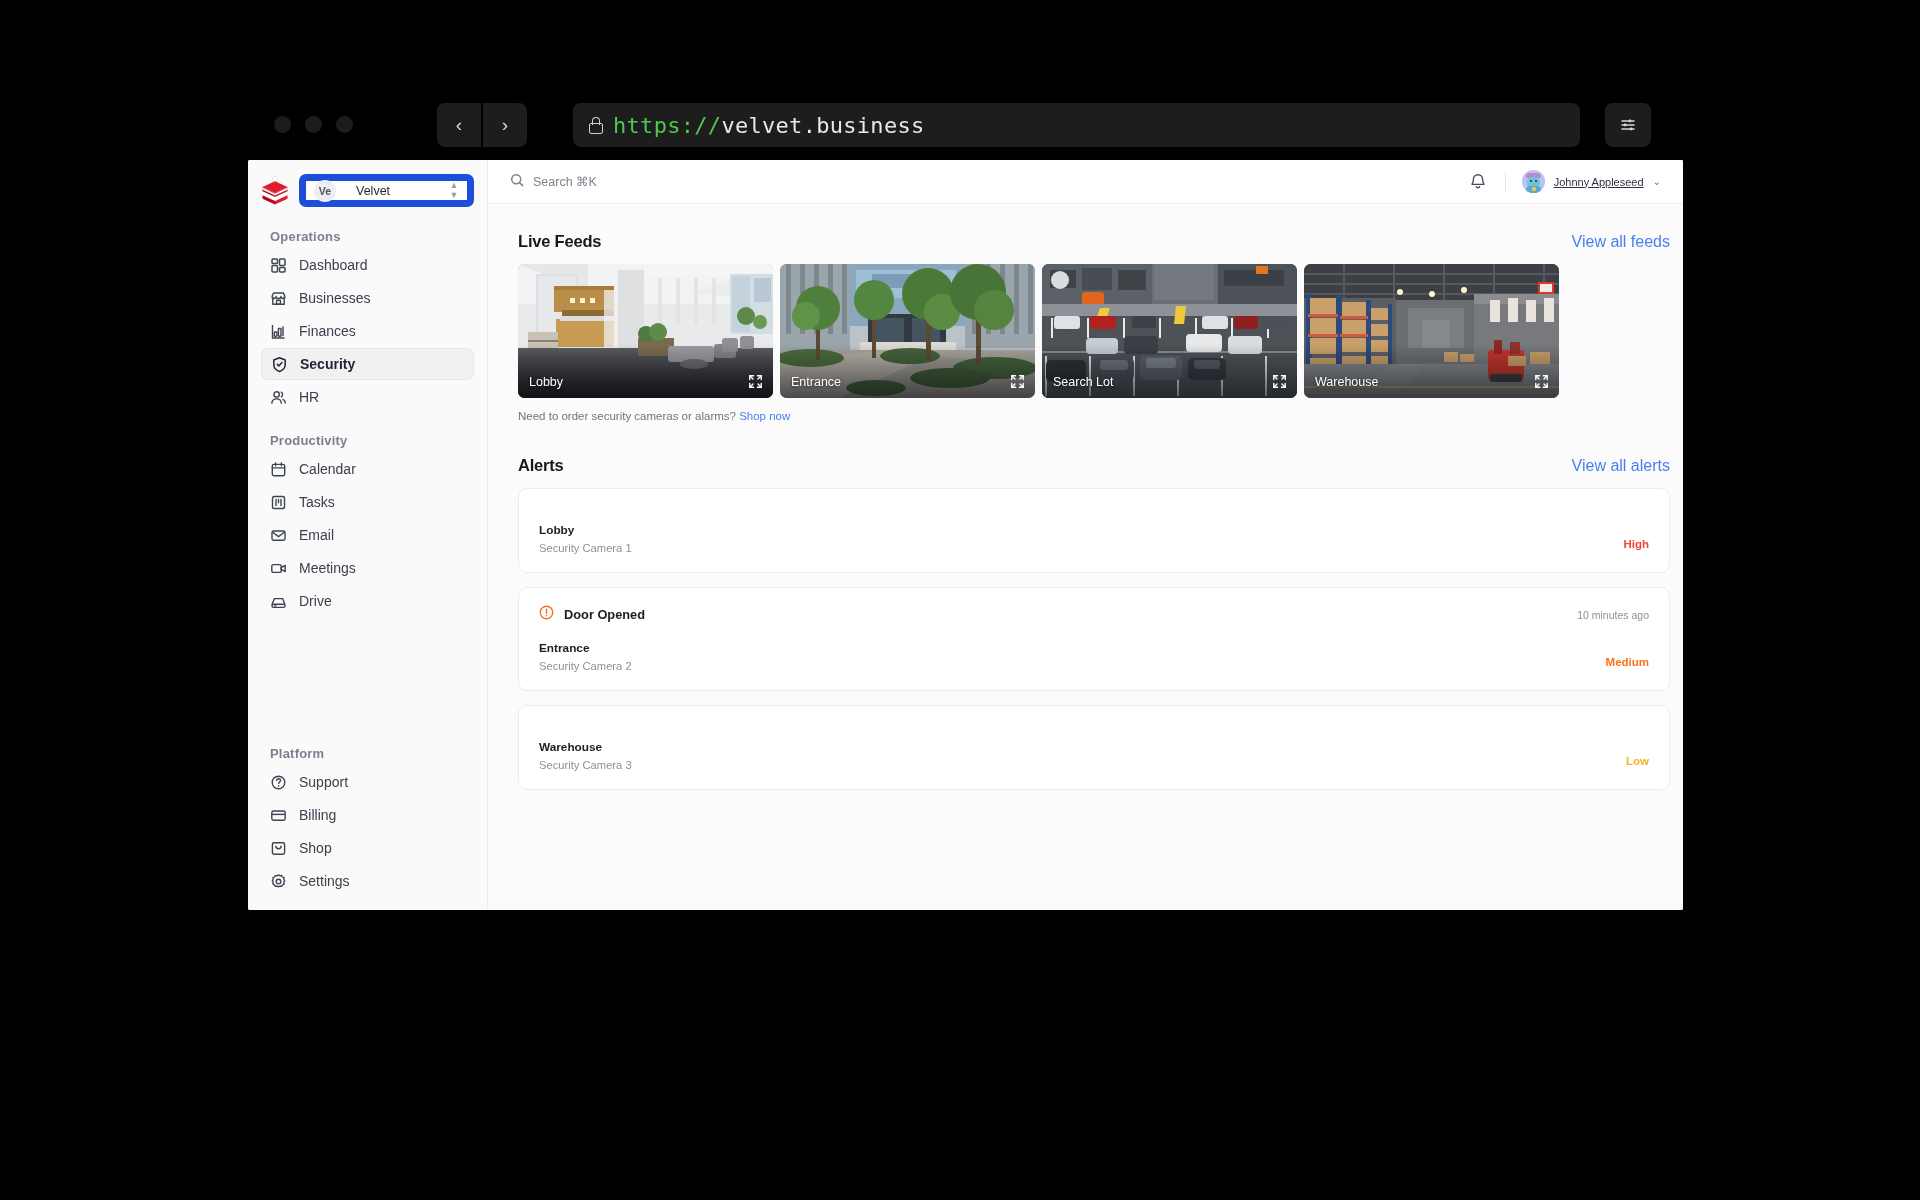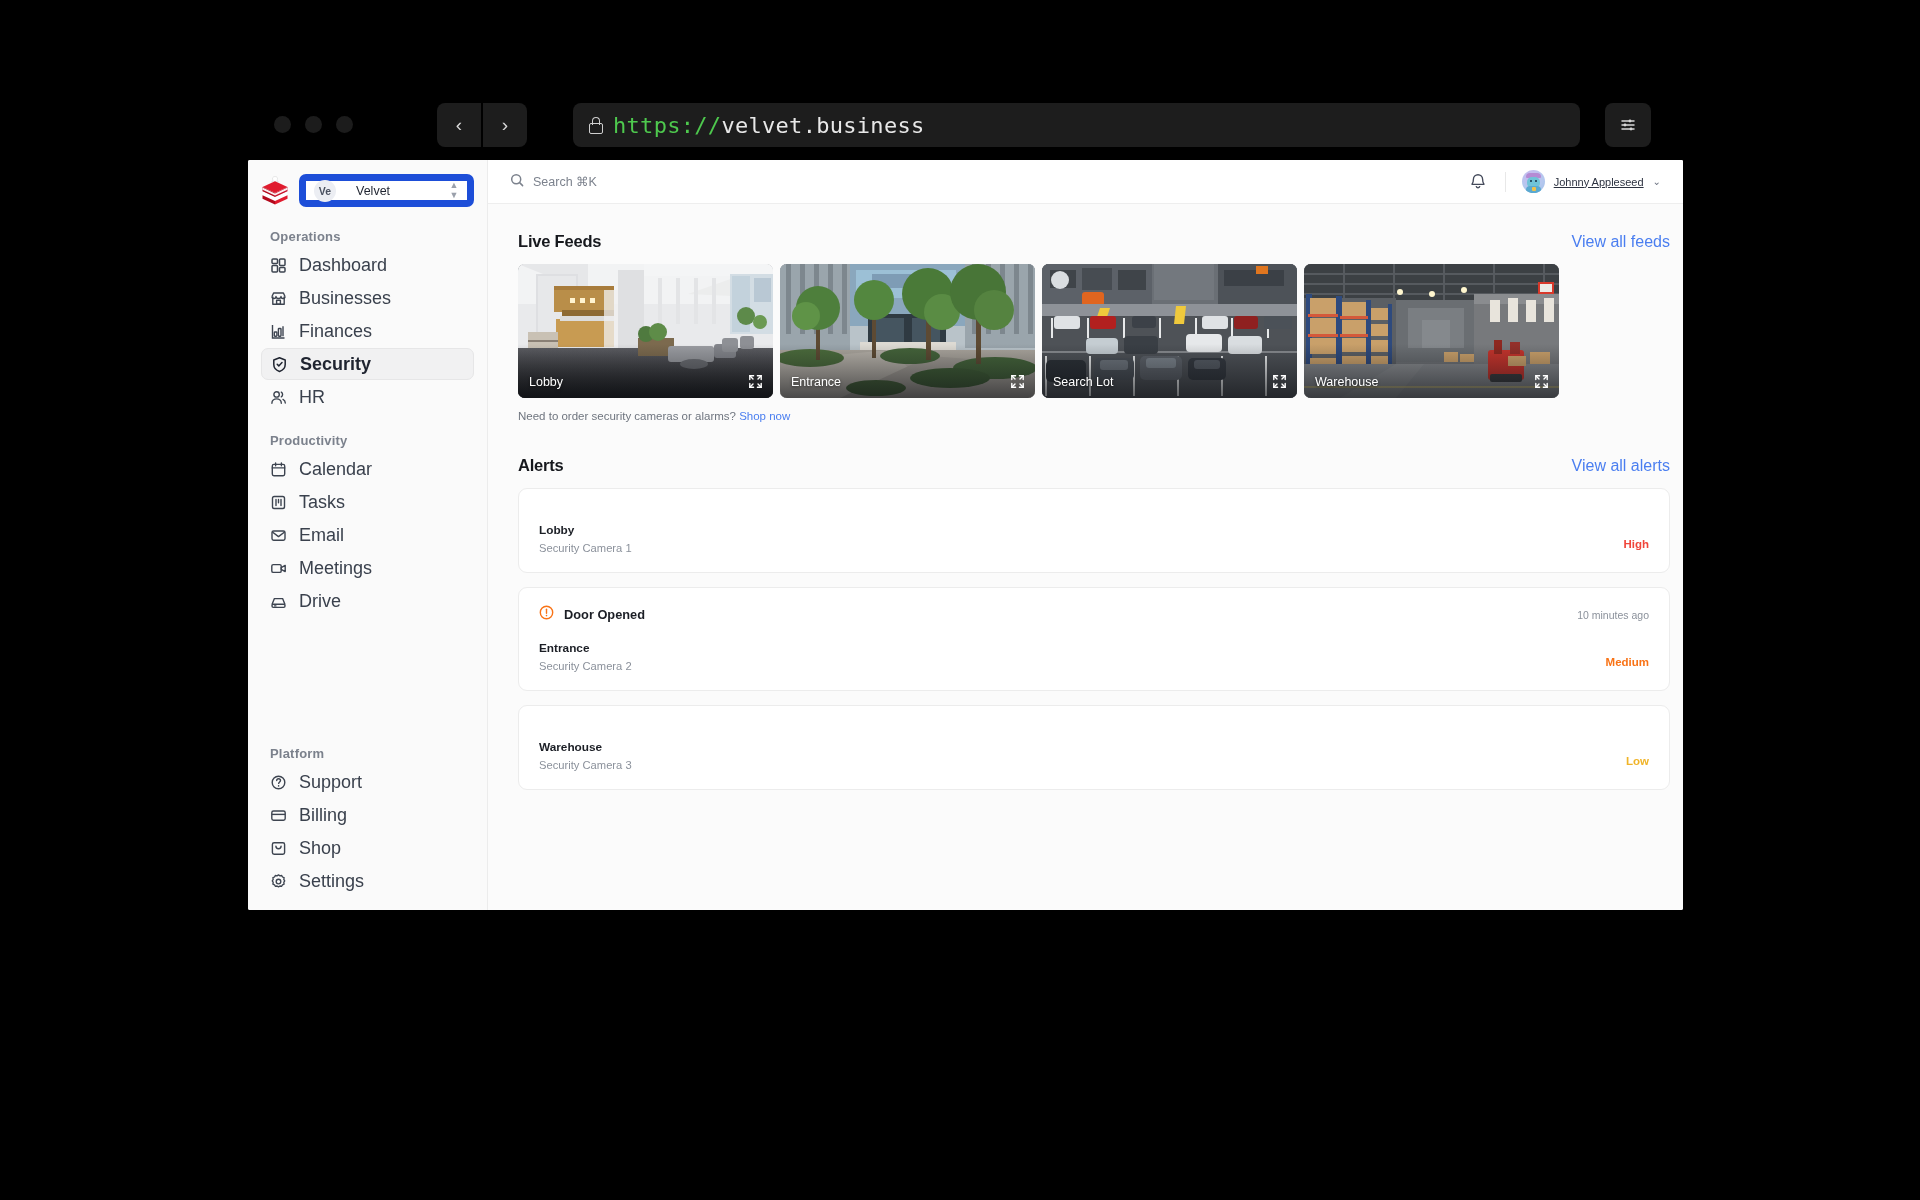--- a/index.html
+++ b/index.html
@@ -98,21 +98,21 @@
     font-size: 13px; font-weight: 600; color: #7b818c;
     padding: 0 9px; margin-bottom: 5px; letter-spacing: 0.2px;
   }
   .nav-group { margin-bottom: 20px; }
   .nav-item {
     display: flex; align-items: center; gap: 12px;
     height: 32px; padding: 0 9px; border-radius: 7px; margin-bottom: 1px;
   }
   .nav-item.active { background: #f1f1f2; border: 1px solid #e6e6e7; }
   .nav-icon { width: 17px; height: 17px; flex: 0 0 auto; color: #3d4450; }
-  .nav-label { font-size: 18px; color: #3a414d; }
+  .nav-label { font-size: 14px; color: #3a414d; }
   .nav-item.active .nav-label { font-weight: 600; color: #1f2430; }
 
   .platform-group { position: absolute; left: 13px; bottom: 12px; width: 214px; }
 
   
   .main { position: absolute; left: 240px; top: 0; right: 0; height: 750px; background: #fbfbfb; }
   .topbar {
     height: 44px; background: #fff; border-bottom: 1px solid #eeeeee;
     display: flex; align-items: center; padding: 0 22px; justify-content: space-between;
   }

